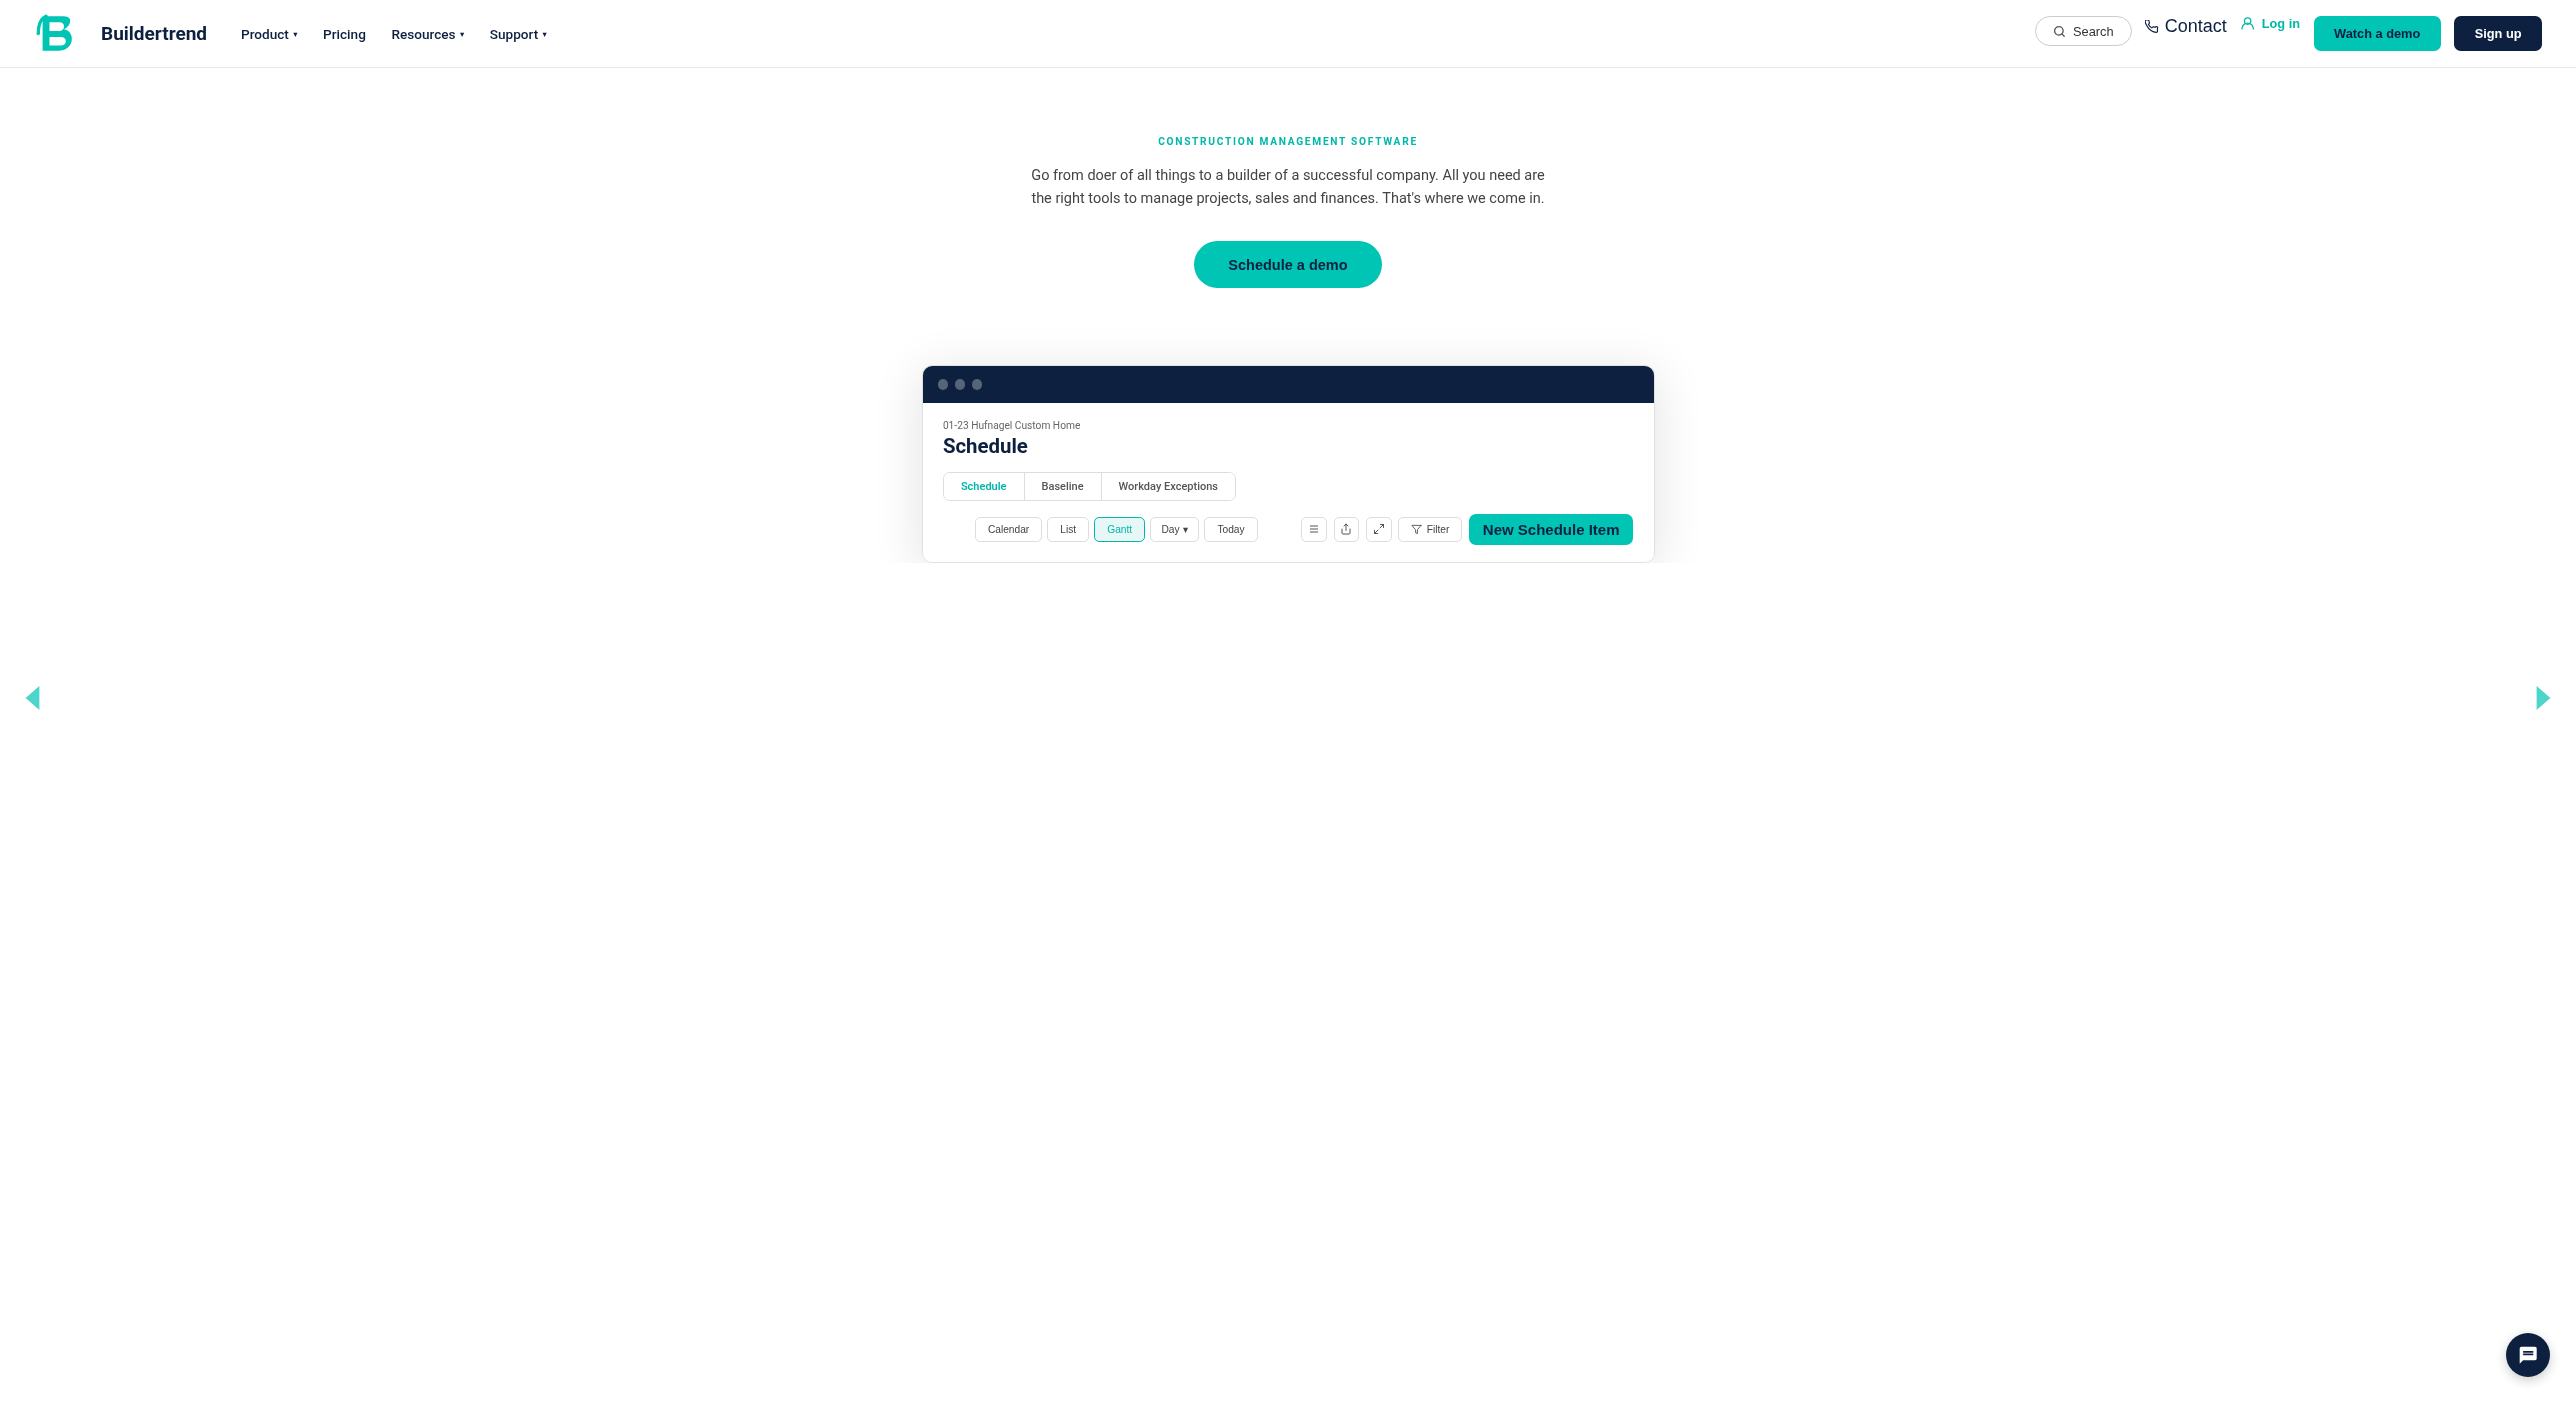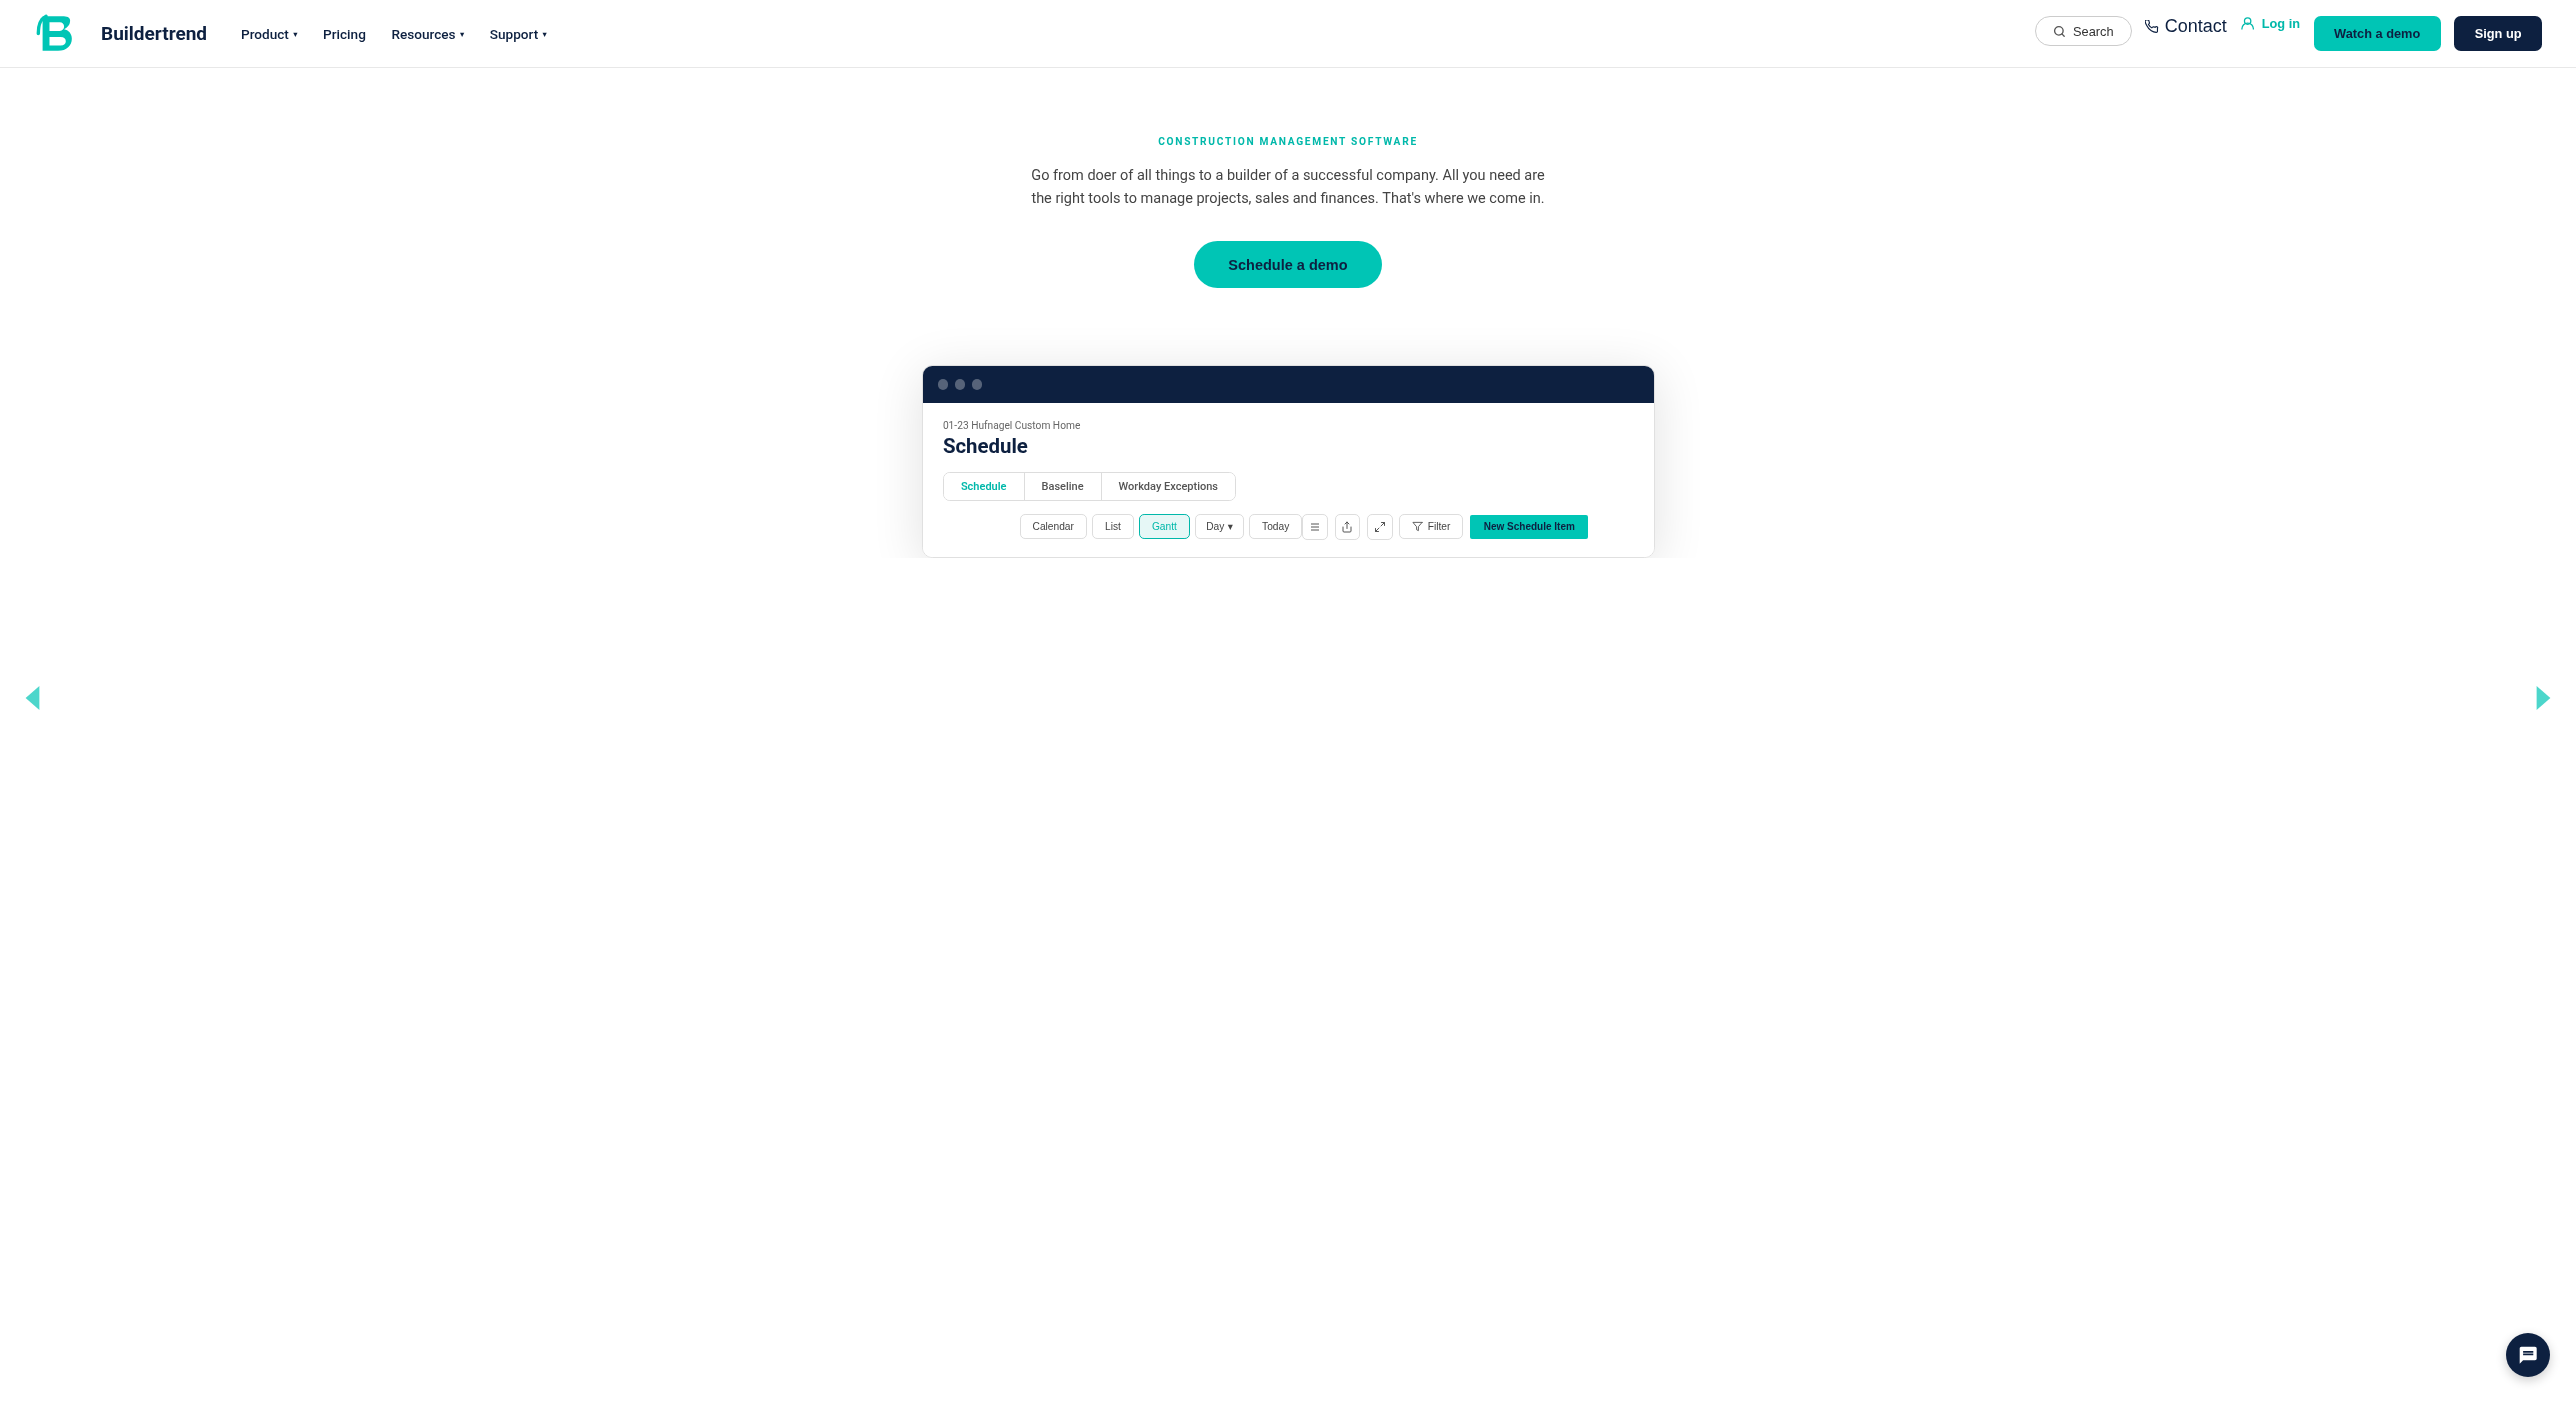--- a/index.html
+++ b/index.html
@@ -237,21 +237,21 @@
       border-right: 0.9px solid #ddd;
     }
     .app-tab:last-child { border-right: none; }
     .app-tab.active {
       color: #00b8aa;
       font-weight: 600;
     }
     .app-toolbar {
       display: flex;
       align-items: center;
-      justify-content: center;
+      justify-content: space-between;
       margin-bottom: 0;
       margin-left: 32px;
     }
     .app-toolbar-left {
       display: flex;
       align-items: center;
       gap: 5.1px;
     }
     .toolbar-btn {
       padding: 6px 12px;
@@ -306,23 +306,23 @@
       border-radius: 5.1px;
       font-size: 10.2px;
       color: #444;
       background: #fff;
       cursor: pointer;
     }
     .new-schedule-btn {
       padding: 6.8px 13.6px;
       background: #00c5b5;
       color: #0d2040;
-      font-size: 10px;
-      font-weight: 700;
-      border-radius: 2px;
+      font-size: 15px;
+      font-weight: 700;
+      border-radius: 7px;
       border: none;
       cursor: pointer;
     }
 
     
     .chat-bubble {
       position: fixed;
       bottom: 25.6px;
       right: 25.6px;
       width: 44px;

